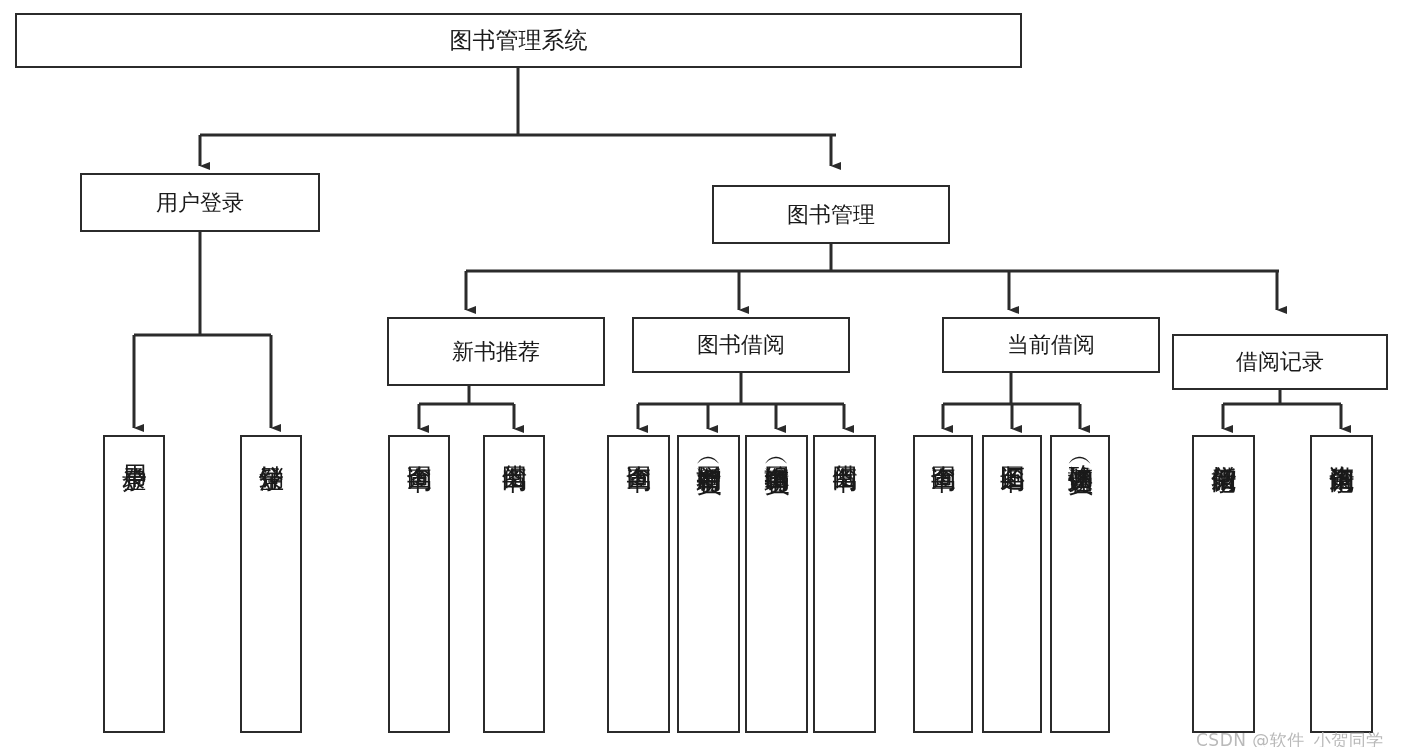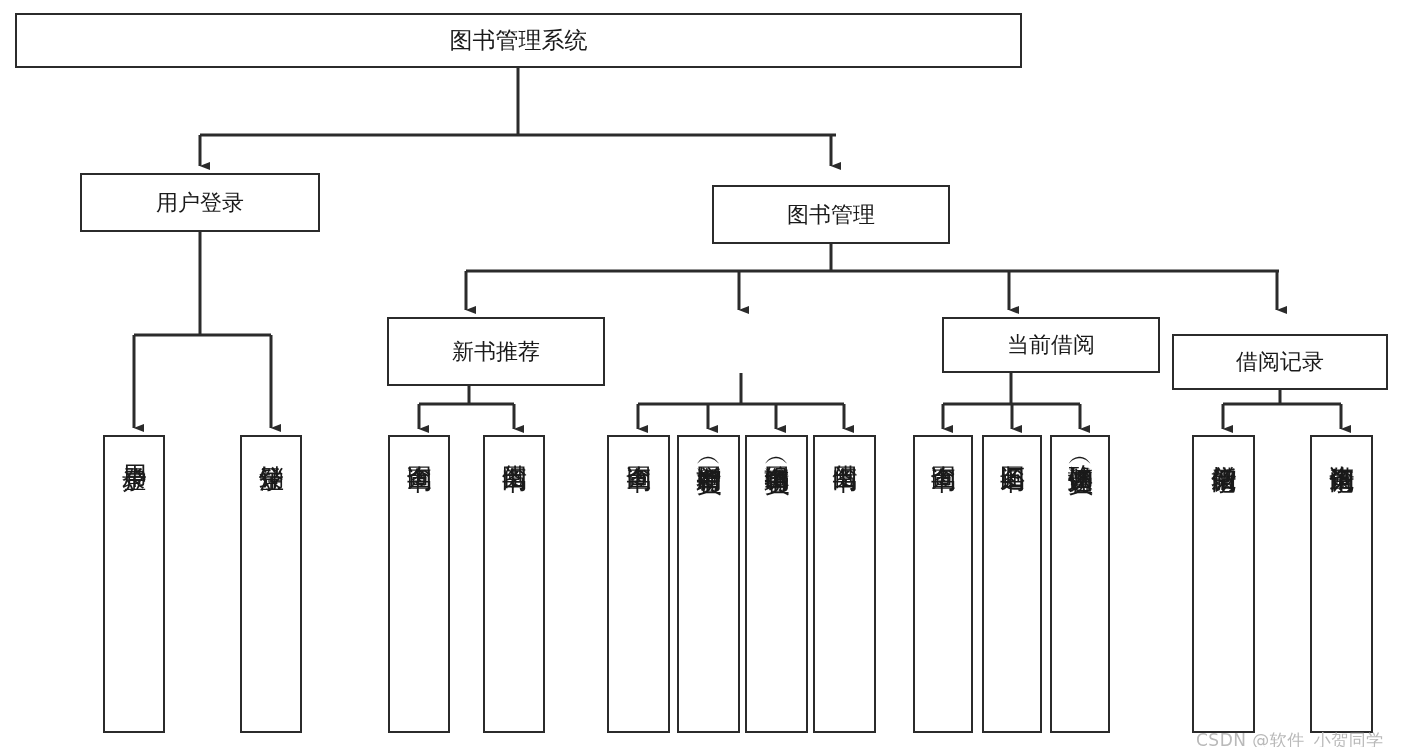--- a/index.html
+++ b/index.html
@@ -143,20 +143,23 @@
   </div>
 
   <div class="node horizontal" style="left:712px; top:185px; width:238px; height:59px;">
     <span class="node-label">图书管理</span>
   </div>
 
   <div class="node horizontal" style="left:360px; top:317px; width:218px; height:69px;margin-left:27px;">
     <span class="node-label">新书推荐</span>
   </div>
 
+  <div class="node horizontal" style="left:632px; top:317px; width:218px; height:56px;">
+    <span class="node-label">图书借阅</span>
+  </div>
 
   <div class="node horizontal" style="left:902px; top:317px; width:218px; height:56px;margin-left:40px;">
     <span class="node-label">当前借阅</span>
   </div>
 
   <div class="node horizontal" style="left:1172px; top:334px; width:216px; height:56px;">
     <span class="node-label">借阅记录</span>
   </div>
 
   <div class="node vertical" style="left:103px; top:435px; width:62px; height:298px;">

